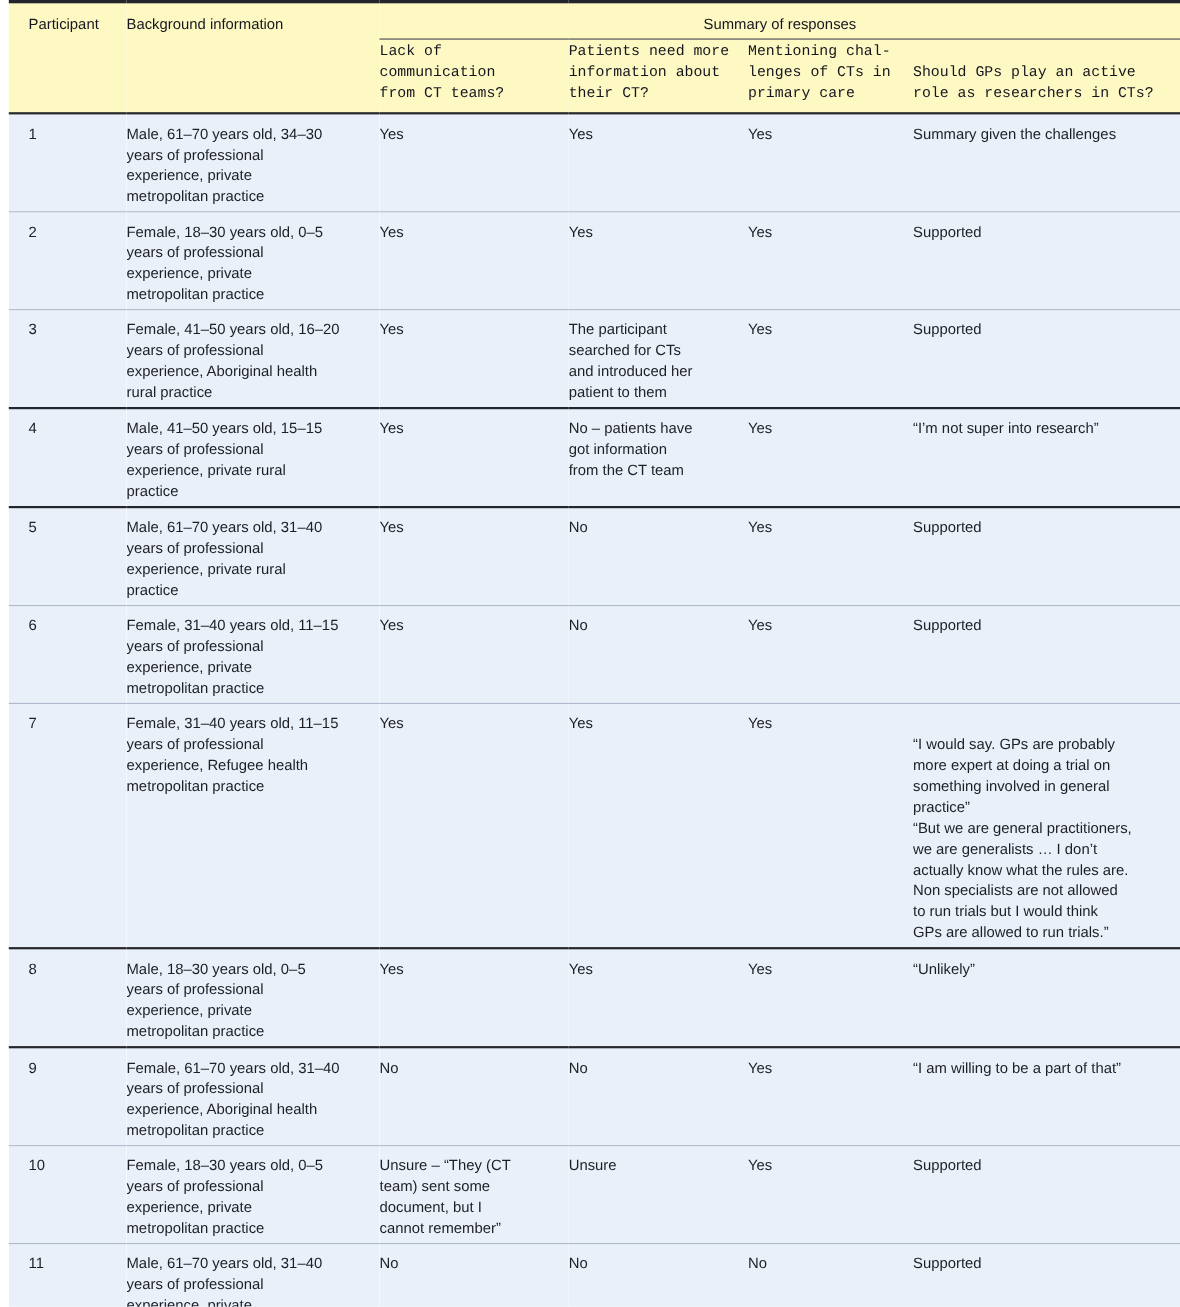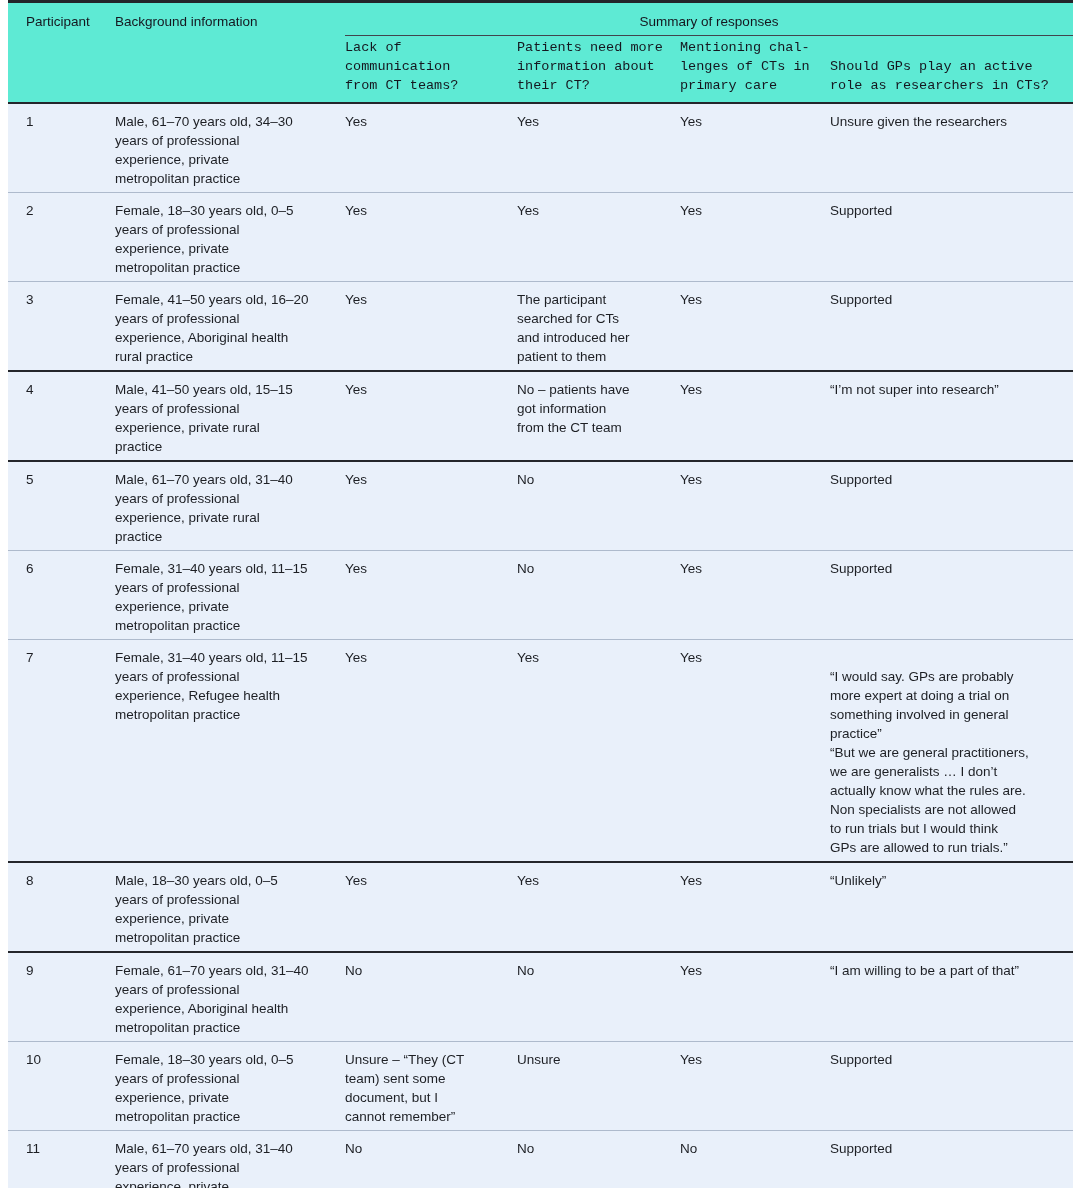--- a/index.html
+++ b/index.html
@@ -20,21 +20,21 @@
     border-collapse: collapse;
     table-layout: fixed;
     width: 1065px;
     border-top: 3px solid #23252a;
     border-bottom: 2px solid #23252a;
   }
   thead {
     border-bottom: 2px solid #23252a;
   }
   thead th {
-    background: #5eead4;
+    background: #fef9c3;
     font-weight: 400;
     font-size: 13.5px;
     line-height: 19px;
     color: #15171f;
     text-align: left;
     vertical-align: top;
     padding: 9px 14px 4px 0;
     white-space: pre-line;
   }
   thead tr.subrow th {
@@ -100,21 +100,21 @@
     <tbody id="rows">
         <tr class="top-dark">
     <td class="c1">1</td>
     <td>Male, 61–70 years old, 34–30
 years of professional
 experience, private
 metropolitan practice</td>
     <td>Yes</td>
     <td>Yes</td>
     <td>Yes</td>
-    <td>Unsure given the researchers</td>
+    <td>Summary given the challenges</td>
   </tr>
         <tr class="top-light">
     <td class="c1">2</td>
     <td>Female, 18–30 years old, 0–5
 years of professional
 experience, private
 metropolitan practice</td>
     <td>Yes</td>
     <td>Yes</td>
     <td>Yes</td>

